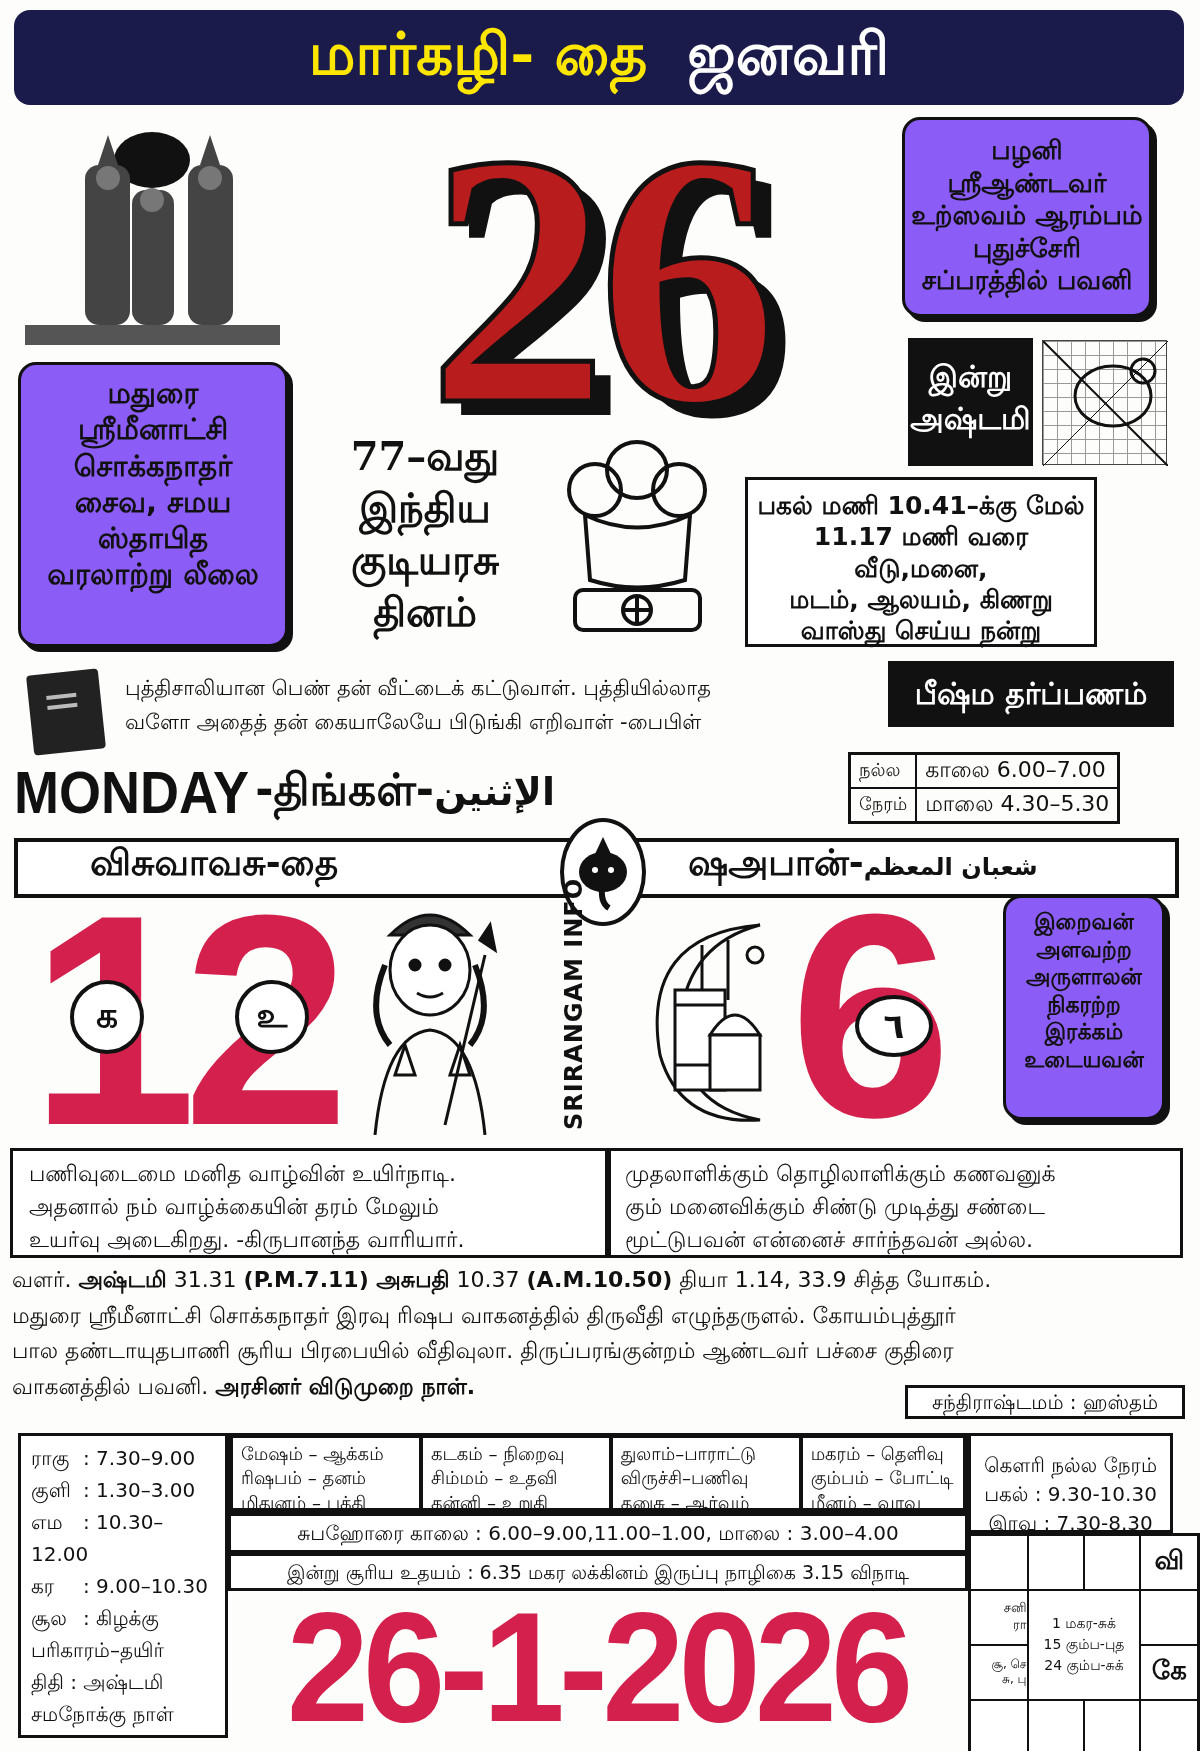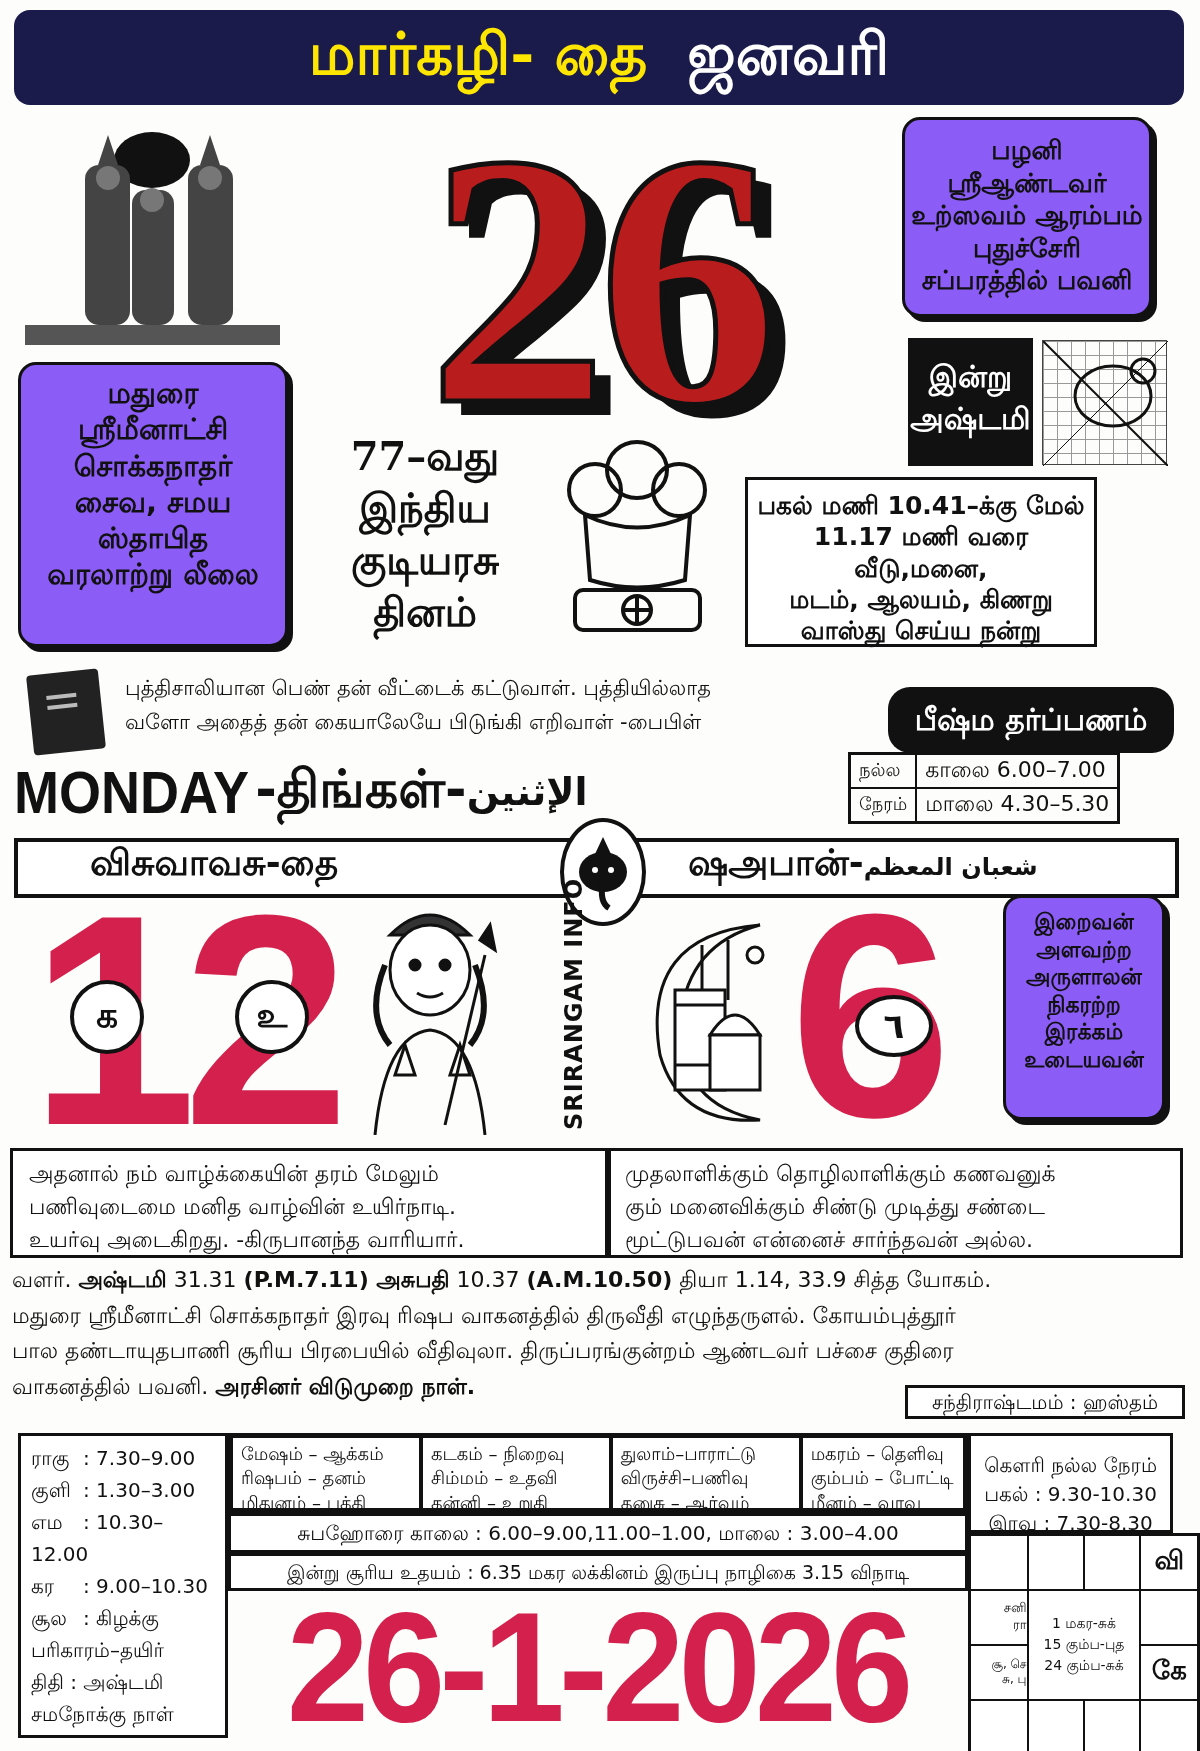--- a/index.html
+++ b/index.html
@@ -114,25 +114,25 @@
 </div>
 
 <div class="abs" style="left:30px;top:672px;width:72px;height:80px;background:#222;border-radius:4px;transform:rotate(-6deg);">
   <div style="margin:22px 0 0 18px;width:30px;height:4px;background:#bbb"></div>
   <div style="margin:6px 0 0 18px;width:30px;height:4px;background:#bbb"></div>
 </div>
 <div class="abs" style="left:125px;top:672px;width:740px;font-size:21px;line-height:1.6;">
   <div>புத்திசாலியான பெண் தன் வீட்டைக் கட்டுவாள்.  புத்தியில்லாத</div>
   <div>வளோ அதைத் தன் கையாலேயே பிடுங்கி எறிவாள் -பைபிள்</div>
 </div>
-<div class="abs center" style="left:888px;top:687px;width:286px;height:66px;line-height:66px;background:#111;color:#fff;font-size:30px;font-weight:bold;border-radius:22px;">பீஷ்ம தர்ப்பணம்</div>
+<div class="abs center" style="left:888px;top:661px;width:286px;height:66px;line-height:66px;background:#111;color:#fff;font-size:30px;font-weight:bold;">பீஷ்ம தர்ப்பணம்</div>
 
 <div class="abs" style="left:14px;top:757px;height:70px;display:flex;align-items:center;white-space:nowrap;">
   <span style="font-size:60px;font-weight:bold;font-family:'Liberation Sans',sans-serif;transform:scaleX(0.9);transform-origin:left;display:inline-block;margin-right:-20px;">MONDAY</span>
-  <span style="font-size:52px;font-weight:bold;">-திங்கள்-</span>
+  <span style="font-size:44px;font-weight:bold;">-திங்கள்-</span>
   <span style="font-size:38px;font-weight:bold;">الإثنين</span>
 </div>
 <table class="abs tbl" style="left:848px;top:752px;border:3px solid #111;border-radius:8px;">
   <tbody>
       <tr>
     <td style="font-size:18px;">நல்ல</td>
     <td>காலை 6.00–7.00</td>
   </tr>
   <tr>
     <td style="font-size:18px;text-align:right;">நேரம்</td>
@@ -197,22 +197,22 @@
 <div class="abs rbox center lines" style="left:1003px;top:895px;width:162px;height:225px;padding:10px 2px;font-size:22px;font-weight:bold;line-height:1.45;">
   <div>இறைவன்</div>
   <div>அளவற்ற</div>
   <div>அருளாலன்</div>
   <div>நிகரற்ற</div>
   <div>இரக்கம்</div>
   <div>உடையவன்</div>
 </div>
 
 <div class="abs box" style="left:10px;top:1148px;width:598px;height:110px;padding:6px 16px;font-size:22px;line-height:1.5;">
+  <div>பணிவுடைமை மனித வாழ்வின் உயிர்நாடி.</div>
   <div>அதனால் நம் வாழ்க்கையின் தரம் மேலும்</div>
-  <div>பணிவுடைமை மனித வாழ்வின் உயிர்நாடி.</div>
   <div>உயர்வு அடைகிறது.  -கிருபானந்த வாரியார்.</div>
 </div>
 <div class="abs box" style="left:608px;top:1148px;width:575px;height:110px;padding:6px 14px;font-size:22px;line-height:1.5;">
   <div>முதலாளிக்கும் தொழிலாளிக்கும் கணவனுக்</div>
   <div>கும் மனைவிக்கும் சிண்டு முடித்து சண்டை</div>
   <div>மூட்டுபவன் என்னைச் சார்ந்தவன் அல்ல.</div>
 </div>
 
 <div class="abs" style="left:12px;top:1262px;width:1180px;font-size:22px;line-height:1.62;white-space:nowrap;">
   <div>

